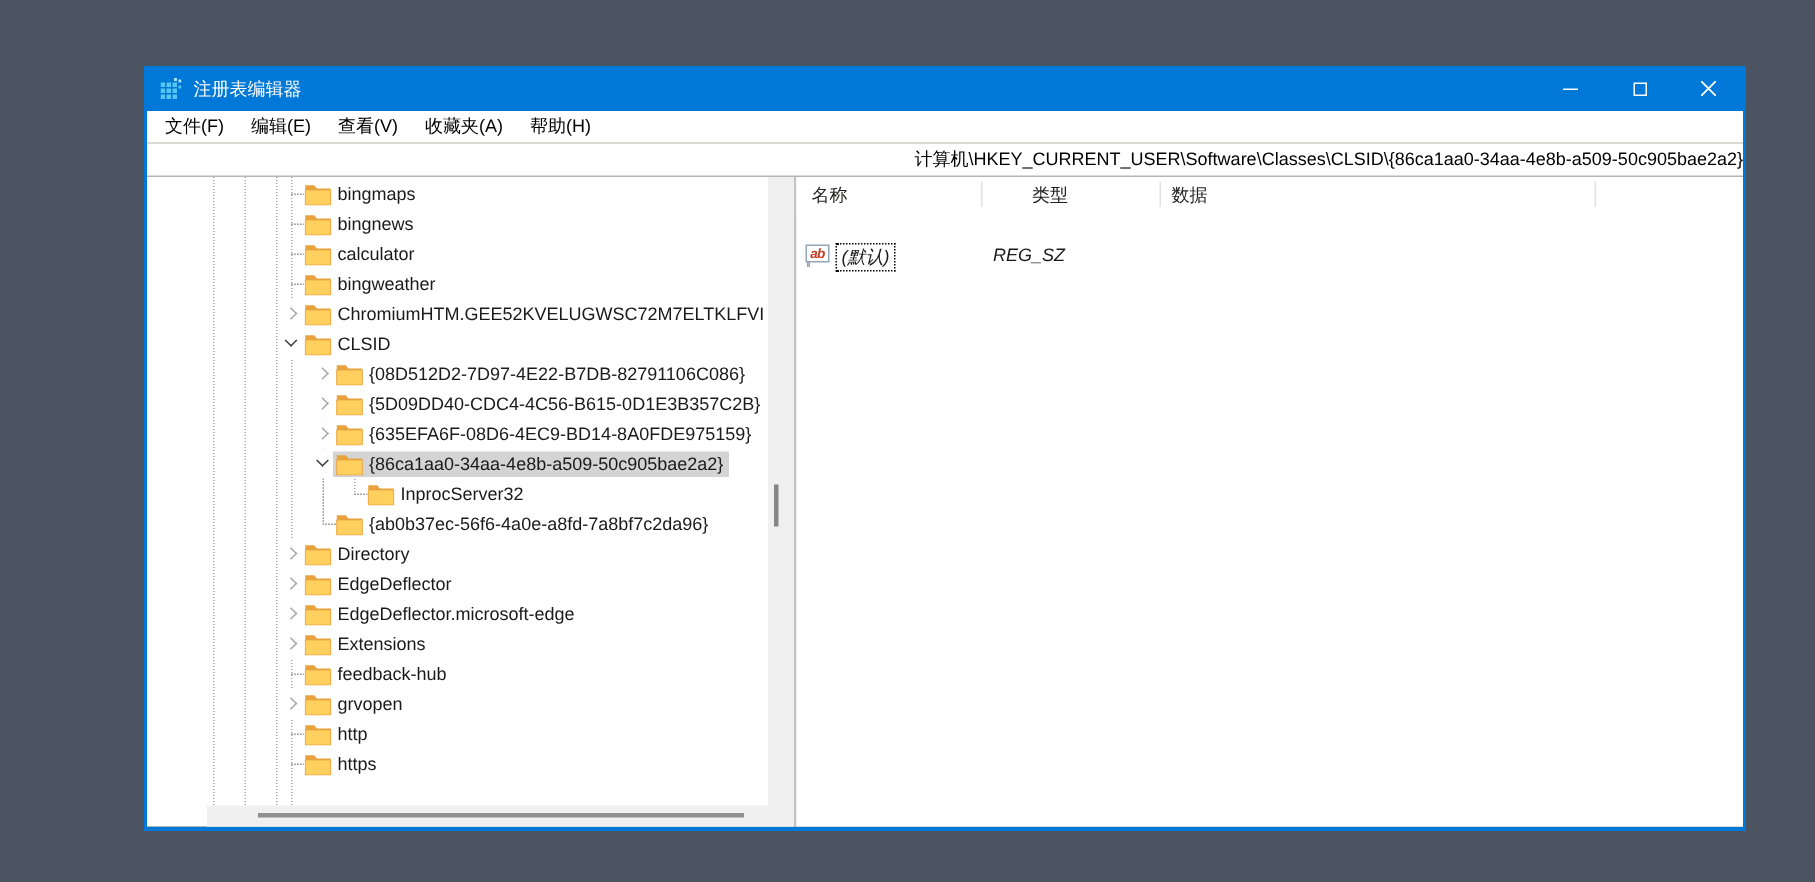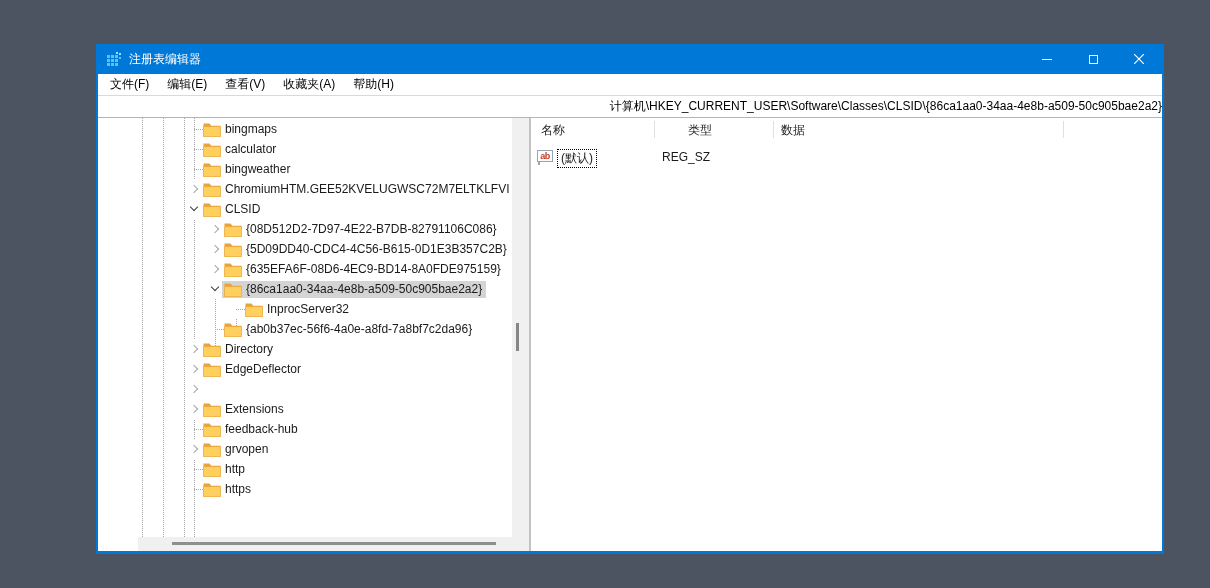--- a/index.html
+++ b/index.html
@@ -66,21 +66,21 @@
   
   .vsb-track { position:absolute; right:0; top:0; width:17px; bottom:14px; background:#f0f0f0; }
   .vsb-thumb { position:absolute; left:4px; top:205px; width:3px; height:28px; background:#868686; }
   .hsb-track { position:absolute; left:0; right:0; bottom:0; height:14px; background:#f0f0f0; }
   .hsb-thumb { position:absolute; left:34px; top:5px; width:324px; height:3px; background:#8f8f8f; }
 
   
   .list-header { position:absolute; left:0; top:0; right:0; height:25px; background:#fff; }
   .col-label { position:absolute; top:4px; color:#201f1e; }
   .col-sep { position:absolute; top:3px; height:17px; width:1px; background:#e0e0e0; }
-  .value-row { position:absolute; left:0; top:29px; right:0; height:20px; }
+  .value-row { position:absolute; left:0; top:42px; right:0; height:20px;font-style:italic; }
   .regsz-icon {
     position:absolute; left:6px; top:3px; width:16px; height:12px;
     border:1px solid #93a5b8; background:#fff; color:#c63b22;
     font-size:9px; font-weight:bold; line-height:10px; text-align:center; letter-spacing:-0.5px;
   }
   .regsz-icon::after {
     content:""; position:absolute; left:0px; bottom:-4px;
     border-left:1px solid #93a5b8; border-bottom:0; width:2px; height:4px;
     border-right:2px solid transparent; border-top:0;
     background:linear-gradient(to bottom right,#93a5b8 0 0) left/1px 100% no-repeat;
@@ -166,20 +166,31 @@
             </span>
           </div>
           <div class="tree-row">
             <span class="t-spacer" style="width: 49px;"></span>
             <span class="t-slot stub"></span>
             <span class="node">
               <svg class="folder-svg" width="18" height="15" viewBox="0 0 18 15">
                 <path d="M0.5 1.5 h6 l1.8 2.2 H17.5 v11 H0.5 z" fill="#e8a33d"></path>
                 <path d="M0.5 4.6 h17 v10.1 H0.5 z" fill="#ffd05e" stroke="#e8a33d" stroke-width="0.6"></path>
               </svg>
+              <span class="t-label">bingnews</span>
+            </span>
+          </div>
+          <div class="tree-row">
+            <span class="t-spacer" style="width: 49px;"></span>
+            <span class="t-slot stub"></span>
+            <span class="node">
+              <svg class="folder-svg" width="18" height="15" viewBox="0 0 18 15">
+                <path d="M0.5 1.5 h6 l1.8 2.2 H17.5 v11 H0.5 z" fill="#e8a33d"></path>
+                <path d="M0.5 4.6 h17 v10.1 H0.5 z" fill="#ffd05e" stroke="#e8a33d" stroke-width="0.6"></path>
+              </svg>
               <span class="t-label">calculator</span>
             </span>
           </div>
           <div class="tree-row">
             <span class="t-spacer" style="width: 49px;"></span>
             <span class="t-slot stub"></span>
             <span class="node">
               <svg class="folder-svg" width="18" height="15" viewBox="0 0 18 15">
                 <path d="M0.5 1.5 h6 l1.8 2.2 H17.5 v11 H0.5 z" fill="#e8a33d"></path>
                 <path d="M0.5 4.6 h17 v10.1 H0.5 z" fill="#ffd05e" stroke="#e8a33d" stroke-width="0.6"></path>
@@ -293,20 +304,27 @@
               <svg class="folder-svg" width="18" height="15" viewBox="0 0 18 15">
                 <path d="M0.5 1.5 h6 l1.8 2.2 H17.5 v11 H0.5 z" fill="#e8a33d"></path>
                 <path d="M0.5 4.6 h17 v10.1 H0.5 z" fill="#ffd05e" stroke="#e8a33d" stroke-width="0.6"></path>
               </svg>
               <span class="t-label">EdgeDeflector</span>
             </span>
           </div>
           <div class="tree-row">
             <span class="t-spacer" style="width: 49px;"></span>
             <span class="t-slot chev collapsed"></span>
+            <span class="node">
+              <svg class="folder-svg" width="18" height="15" viewBox="0 0 18 15">
+                <path d="M0.5 1.5 h6 l1.8 2.2 H17.5 v11 H0.5 z" fill="#e8a33d"></path>
+                <path d="M0.5 4.6 h17 v10.1 H0.5 z" fill="#ffd05e" stroke="#e8a33d" stroke-width="0.6"></path>
+              </svg>
+              <span class="t-label">EdgeDeflector.microsoft-edge</span>
+            </span>
           </div>
           <div class="tree-row">
             <span class="t-spacer" style="width: 49px;"></span>
             <span class="t-slot chev collapsed"></span>
             <span class="node">
               <svg class="folder-svg" width="18" height="15" viewBox="0 0 18 15">
                 <path d="M0.5 1.5 h6 l1.8 2.2 H17.5 v11 H0.5 z" fill="#e8a33d"></path>
                 <path d="M0.5 4.6 h17 v10.1 H0.5 z" fill="#ffd05e" stroke="#e8a33d" stroke-width="0.6"></path>
               </svg>
               <span class="t-label">Extensions</span>

